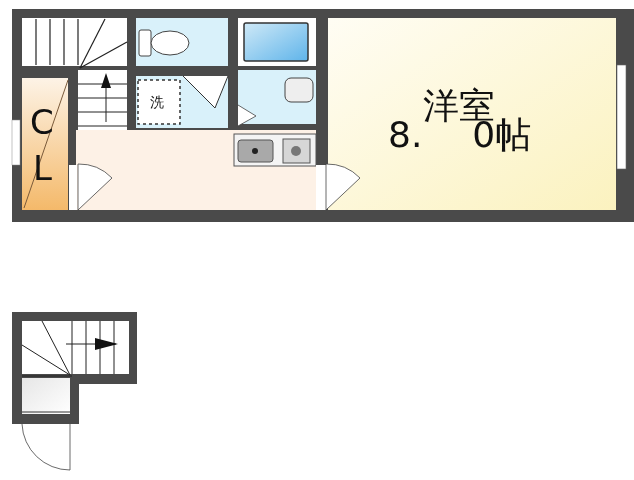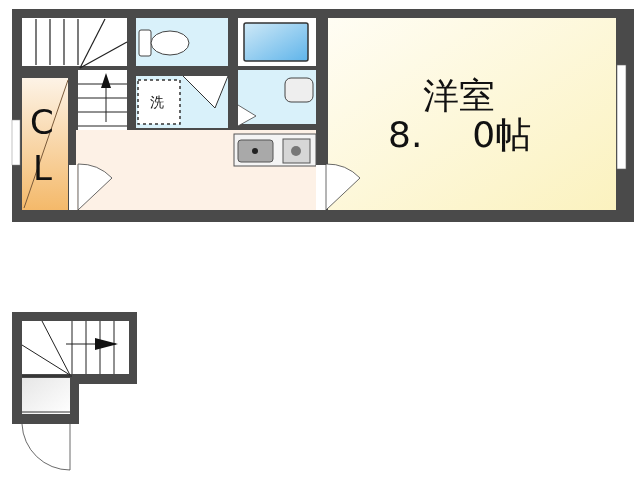--- a/index.html
+++ b/index.html
@@ -97,17 +97,17 @@
       <line x1="42" y1="321" x2="70" y2="375"></line>
     <line x1="22" y1="376" x2="72" y2="376"></line>
     <line x1="66" y1="344" x2="116" y2="344"></line>
   </g>
   <polygon points="118,344 95,338 95,350" fill="#111"></polygon>
   <rect x="22" y="378" width="48" height="36" fill="url(#entr)"></rect>
   <line x1="22" y1="412" x2="70" y2="412" stroke="#333"></line>
   <path d="M22,424 A48,48 0 0 0 70,470 L70,424" fill="#fff" stroke="#444" stroke-width="0.8"></path>
 </svg>
 
-<div class="lbl" style="left:423px;top:72px;font-size:36px;">洋室</div>
+<div class="lbl" style="left:423px;top:82px;font-size:36px;">洋室</div>
 <div class="lbl" style="left:388px;top:111px;font-size:36px;"><span>8.</span><span style="display:inline-block;width:50px;"></span><span>0帖</span></div>
 <div class="lbl" style="left:30px;top:102px;font-size:34px;">C</div>
 <div class="lbl" style="left:33px;top:148px;font-size:34px;">L</div>
 <div class="lbl" style="left:150px;top:94px;font-size:14px;">洗</div>
 
 </body></html>

